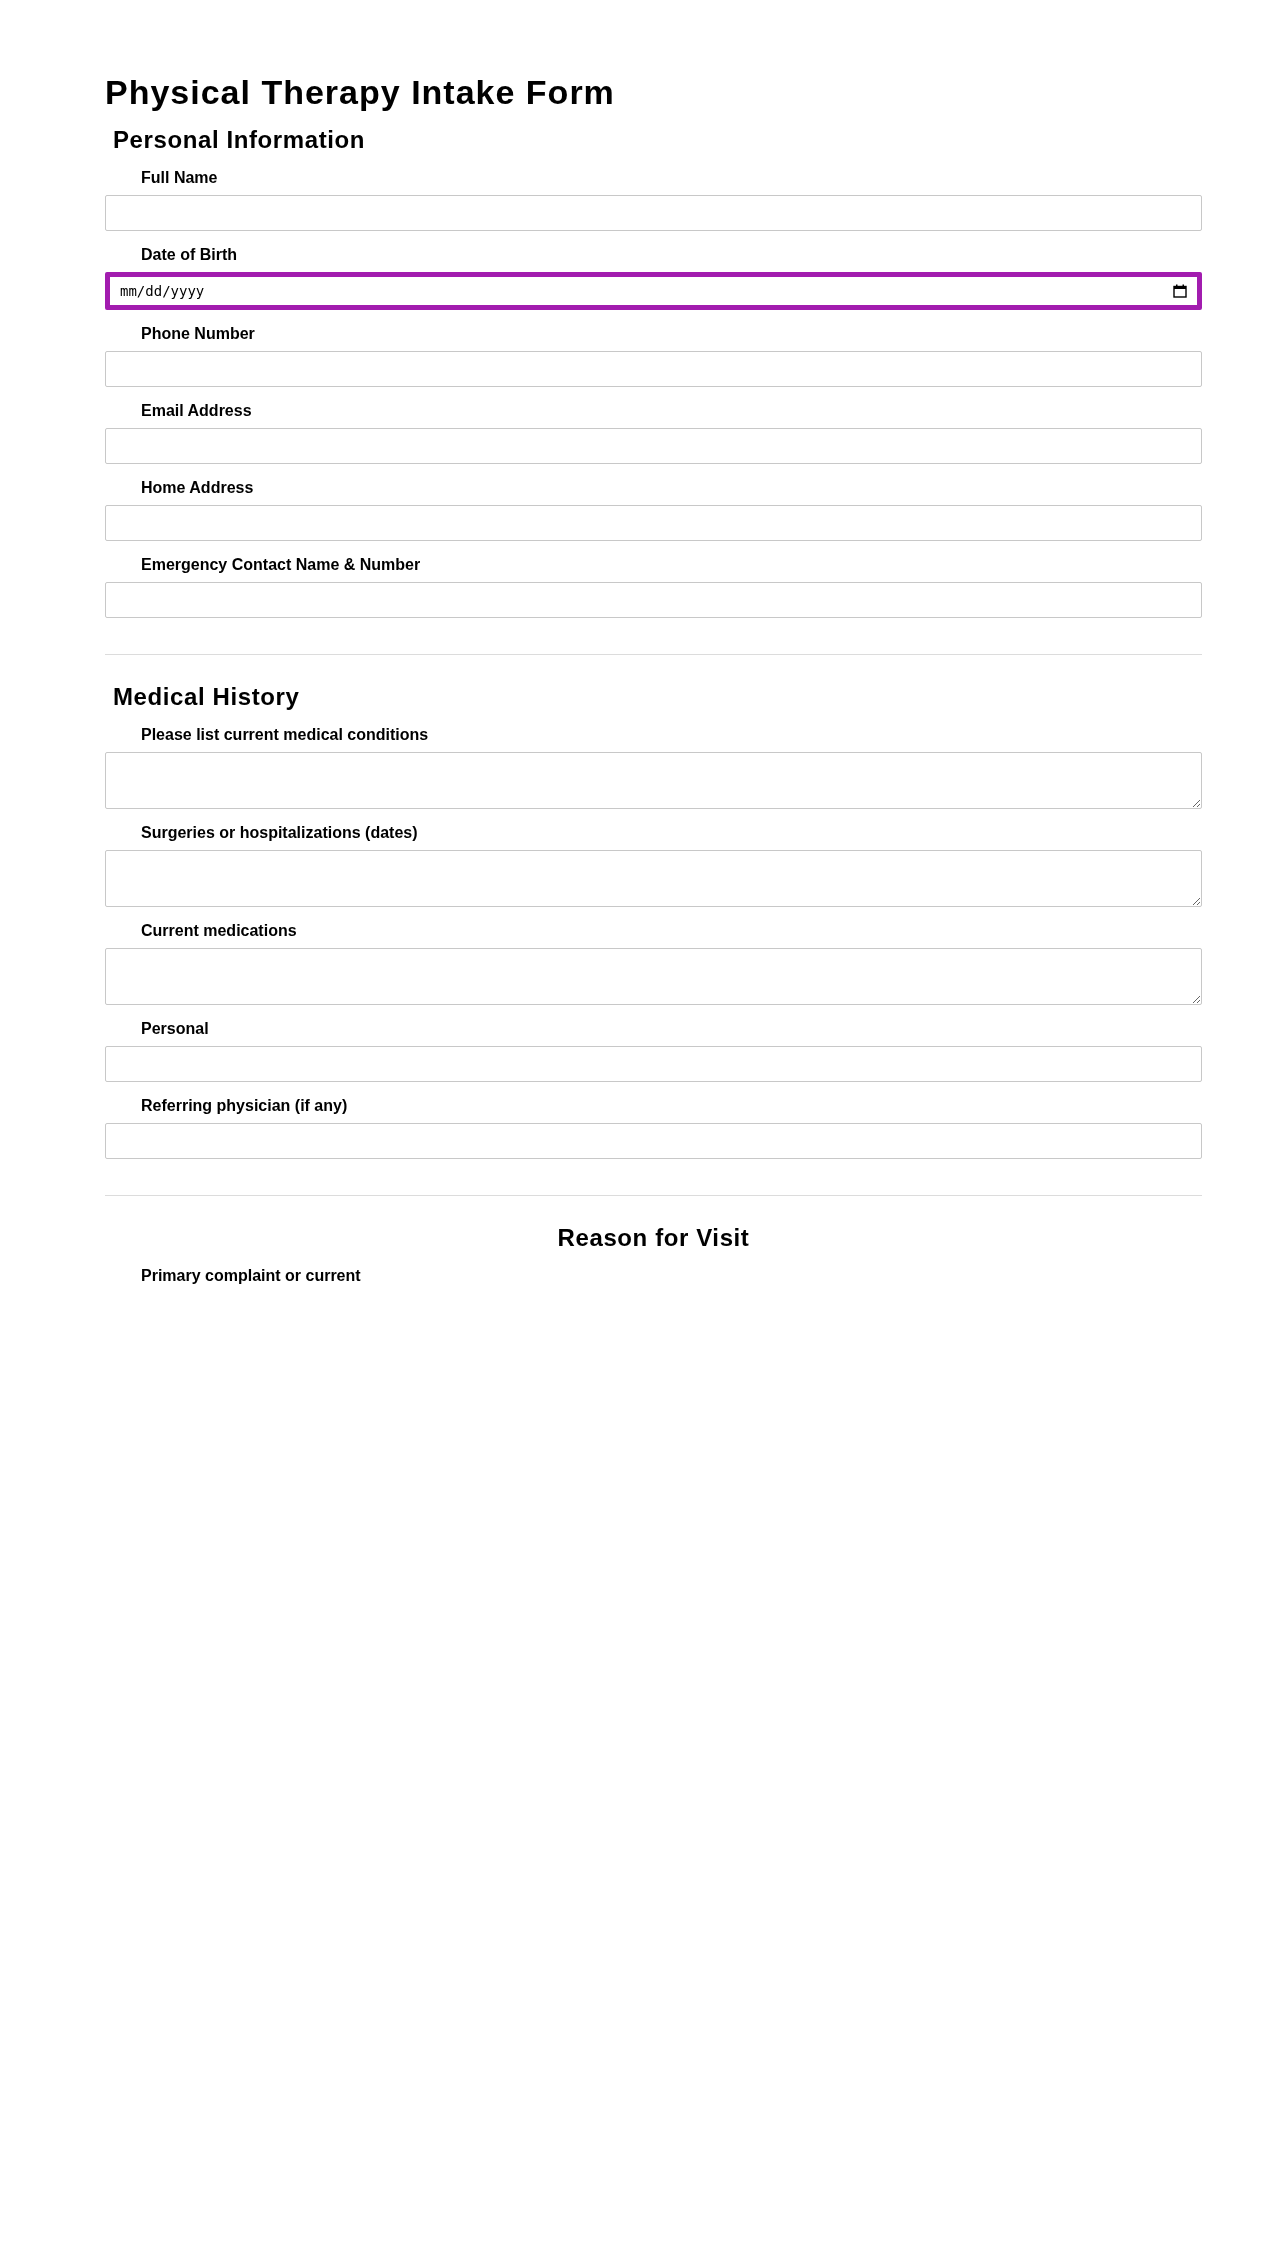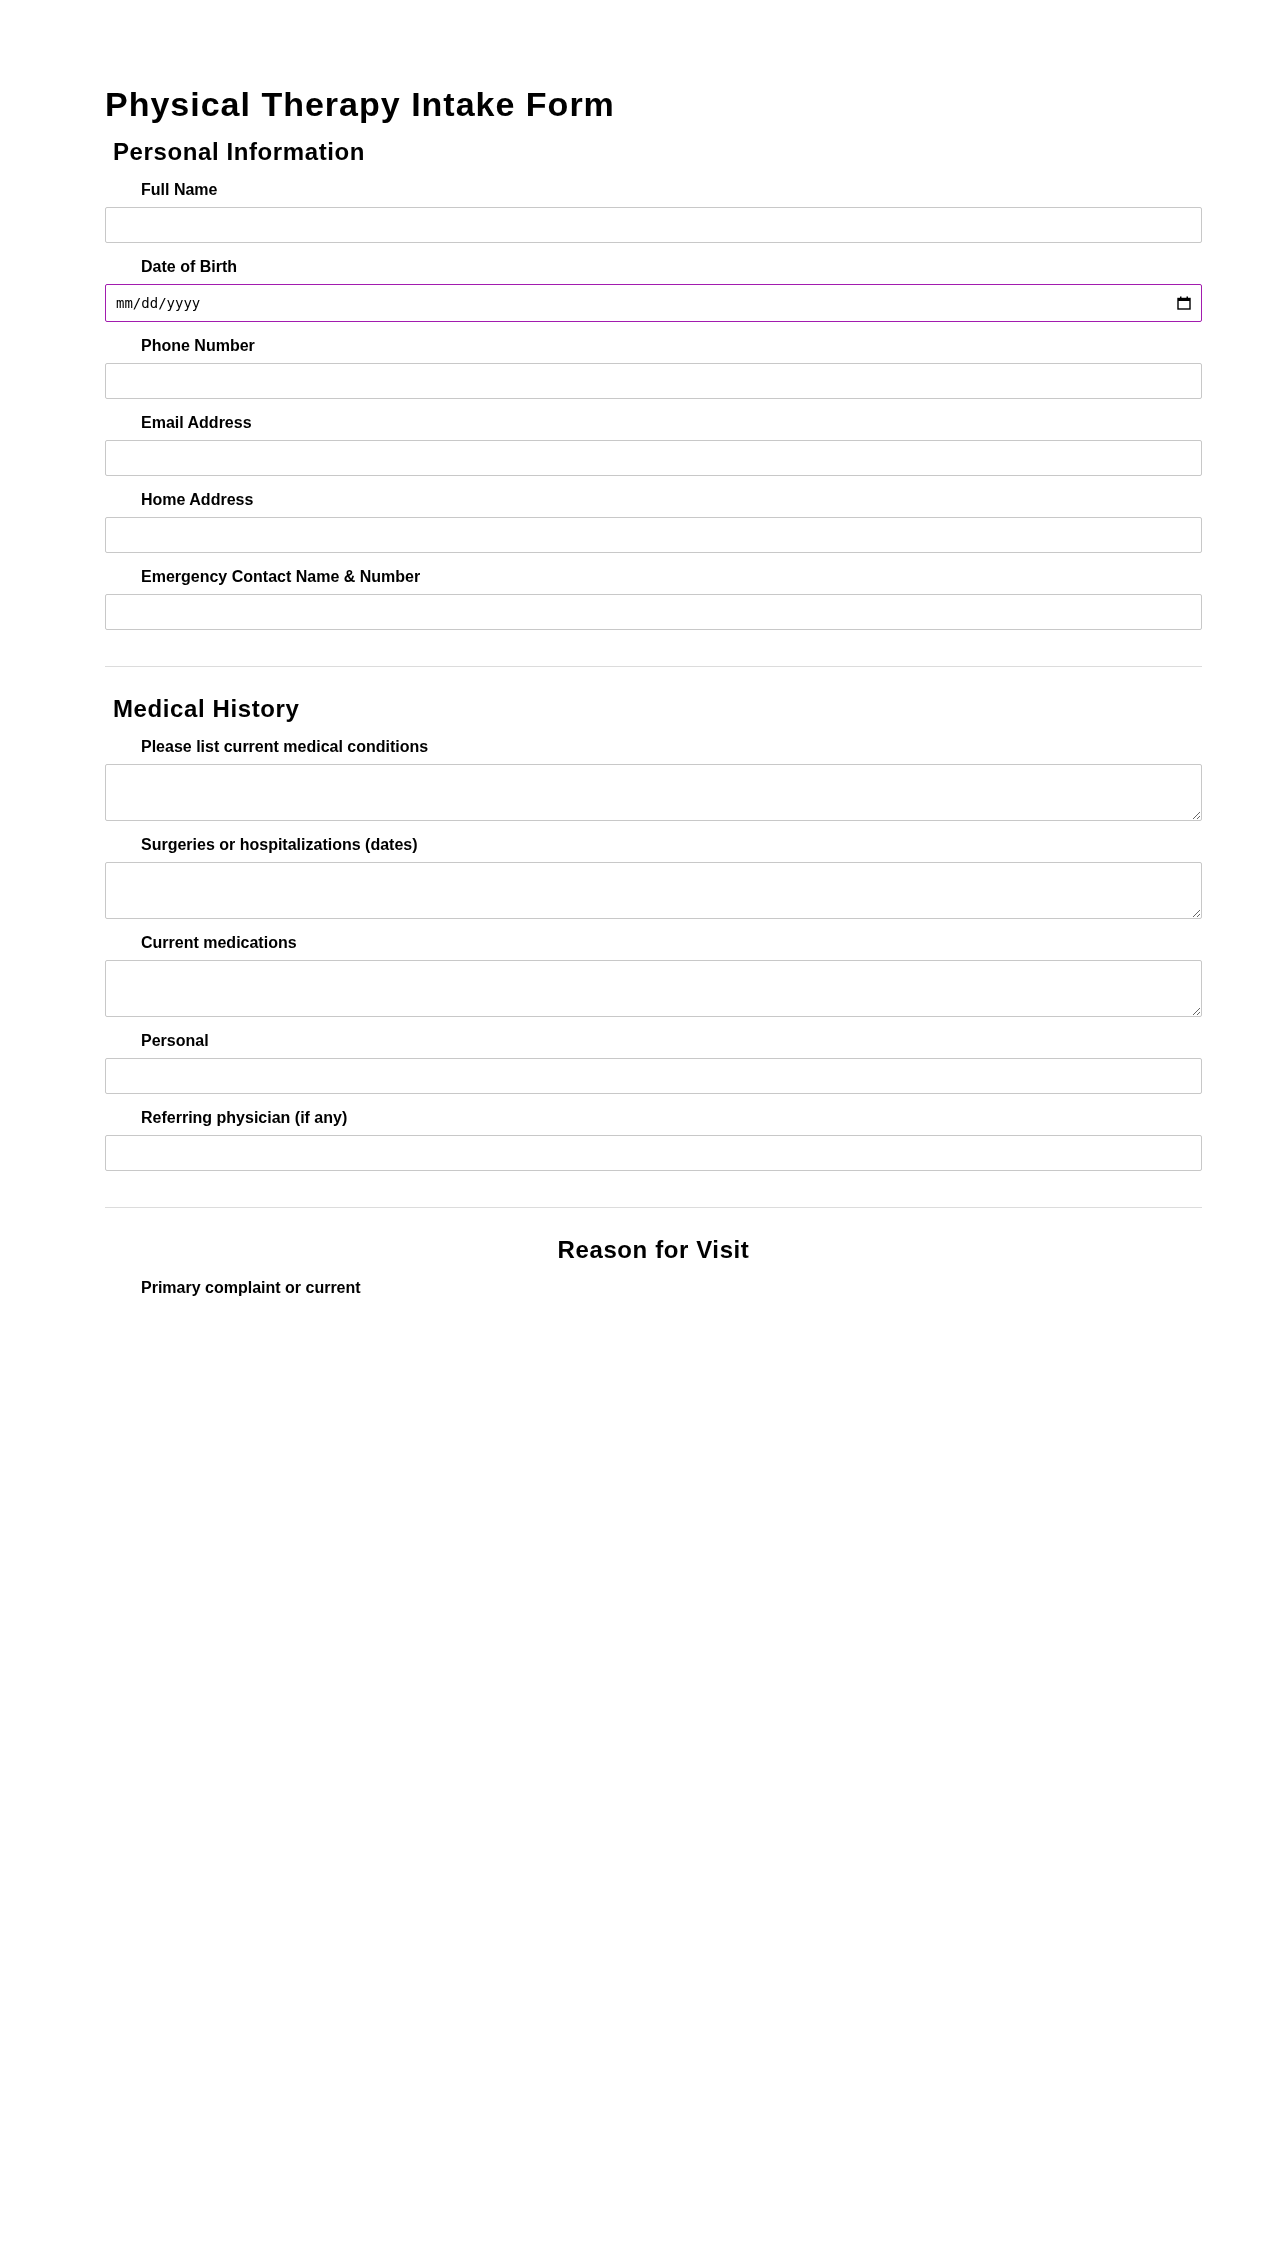--- a/index.html
+++ b/index.html
@@ -10,21 +10,21 @@
   body {
     width: 1263px;
     height: 2257px;
     font-family: "Liberation Sans", sans-serif;
     color: #000000;
     position: relative;
   }
   .container {
     position: absolute;
     left: 105px;
-    top: 12px;
+    top: 0;
     width: 1097px;
   }
   h1.page-title {
     margin: 0;
     padding-top: 72px;
     font-size: 34px;
     font-weight: bold;
     letter-spacing: 1px;
     line-height: 40px;
     height: 40px;
@@ -66,21 +66,21 @@
     margin: 0;
   }
   .date-input {
     position: relative;
     display: flex;
     align-items: center;
     justify-content: space-between;
     box-sizing: border-box;
     width: 1097px;
     height: 38px;
-    border: 1px solid #a21caf;
+    border: 5px solid #a21caf;
     border-radius: 2px;
     padding: 0 10px;
     background: #ffffff;
   }
   .date-input .date-placeholder {
     font-family: "DejaVu Sans Mono", monospace;
     font-size: 14px;
     color: #000000;
     letter-spacing: 0px;
   }

